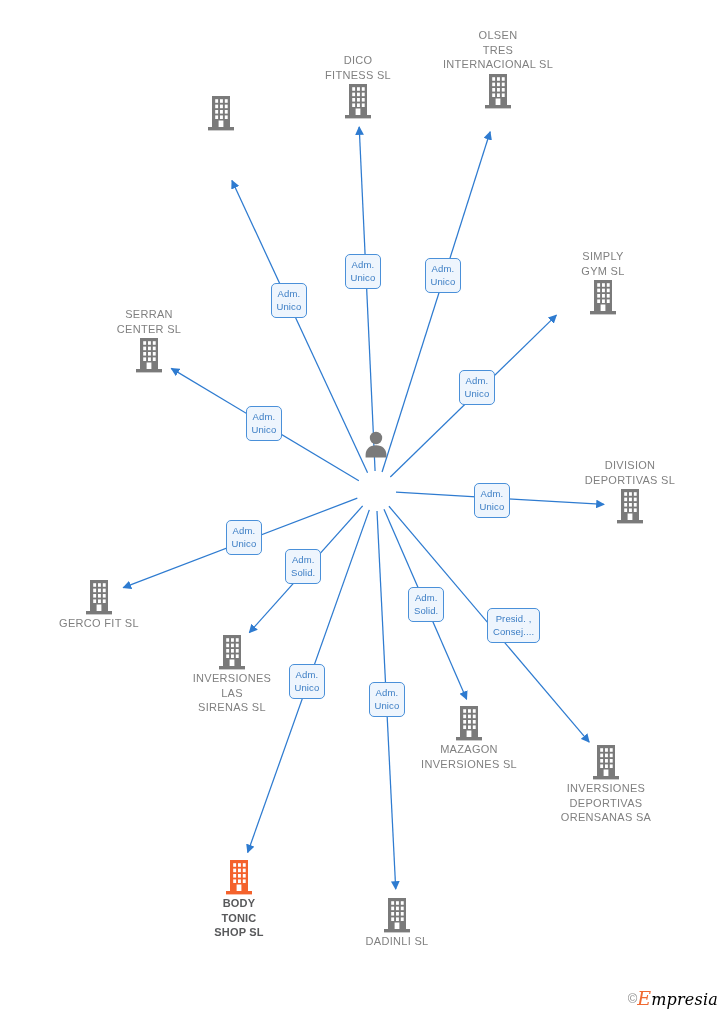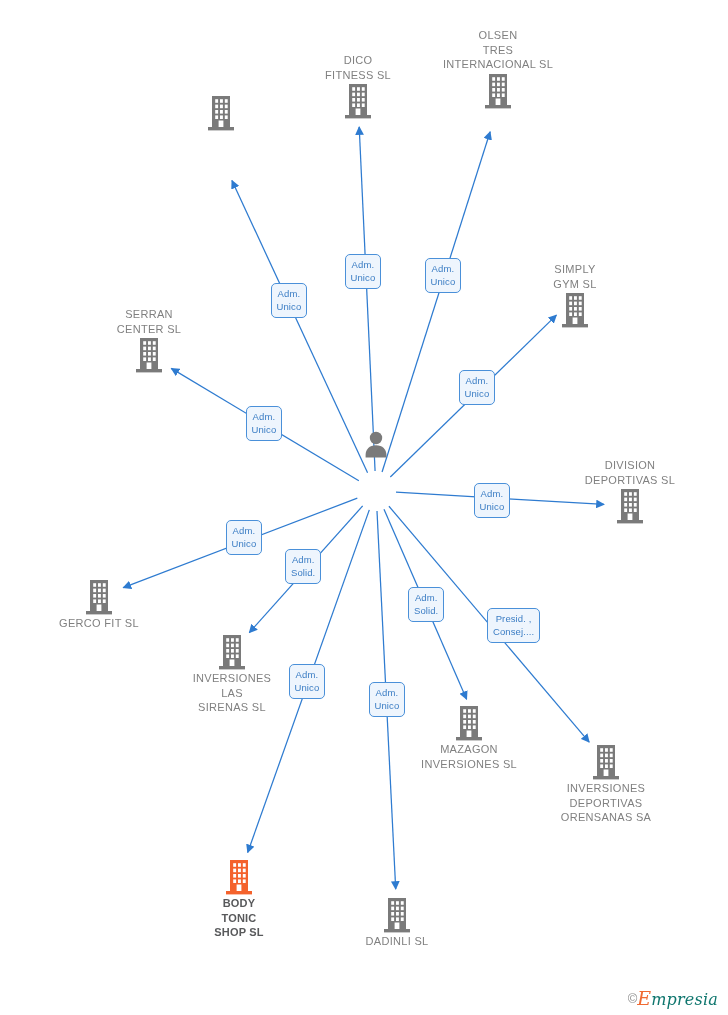--- a/index.html
+++ b/index.html
@@ -77,21 +77,21 @@
     font-size: 13px;
     vertical-align: 2px;
   }
   .watermark .brand-e {
     color: #f06a32;
     font-family: "DejaVu Serif", serif;
     font-style: italic;
     font-size: 19px;
   }
   .watermark .brand-rest {
-    color: #0f766e;
+    color: #000000;
     font-family: "DejaVu Serif", serif;
     font-style: italic;
     font-size: 16px;
     letter-spacing: 0.2px;
   }
 </style>
 </head>
 <body>
 
 <svg id="graph" viewBox="0 0 728 1015" width="728" height="1015" xmlns="http://www.w3.org/2000/svg">
@@ -178,21 +178,21 @@
           <rect x="20.8" y="10.6" width="2.9" height="3.6" fill="#ffffff"></rect>
           <rect x="11.2" y="16" width="2.9" height="3.6" fill="#ffffff"></rect>
           <rect x="16" y="16" width="2.9" height="3.6" fill="#ffffff"></rect>
           <rect x="20.8" y="16" width="2.9" height="3.6" fill="#ffffff"></rect>
           <rect x="11.2" y="21.4" width="2.9" height="3.6" fill="#ffffff"></rect>
           <rect x="16" y="21.4" width="2.9" height="3.6" fill="#ffffff"></rect>
           <rect x="20.8" y="21.4" width="2.9" height="3.6" fill="#ffffff"></rect>
           <rect x="14.6" y="26.5" width="4.8" height="6.5" fill="#ffffff"></rect>
         </svg></span>
     </div>
-    <div class="node" style="width: 170px; left: 490px; top: 249px; margin-top: 13px;">
+    <div class="node" style="width: 170px; left: 518px; top: 249px;">
       <span class="node-label">SIMPLY
 GYM SL</span>
       <span class="node-icon"><svg width="34" height="38" viewBox="0 0 34 38">
           <path d="M8 2 h18 v31 h-18 z" fill="#7a7a7a"></path>
           <rect x="4" y="33" width="26" height="3.4" fill="#7a7a7a"></rect>
           <rect x="11.2" y="5.2" width="2.9" height="3.6" fill="#ffffff"></rect>
           <rect x="16" y="5.2" width="2.9" height="3.6" fill="#ffffff"></rect>
           <rect x="20.8" y="5.2" width="2.9" height="3.6" fill="#ffffff"></rect>
           <rect x="11.2" y="10.6" width="2.9" height="3.6" fill="#ffffff"></rect>
           <rect x="16" y="10.6" width="2.9" height="3.6" fill="#ffffff"></rect>

